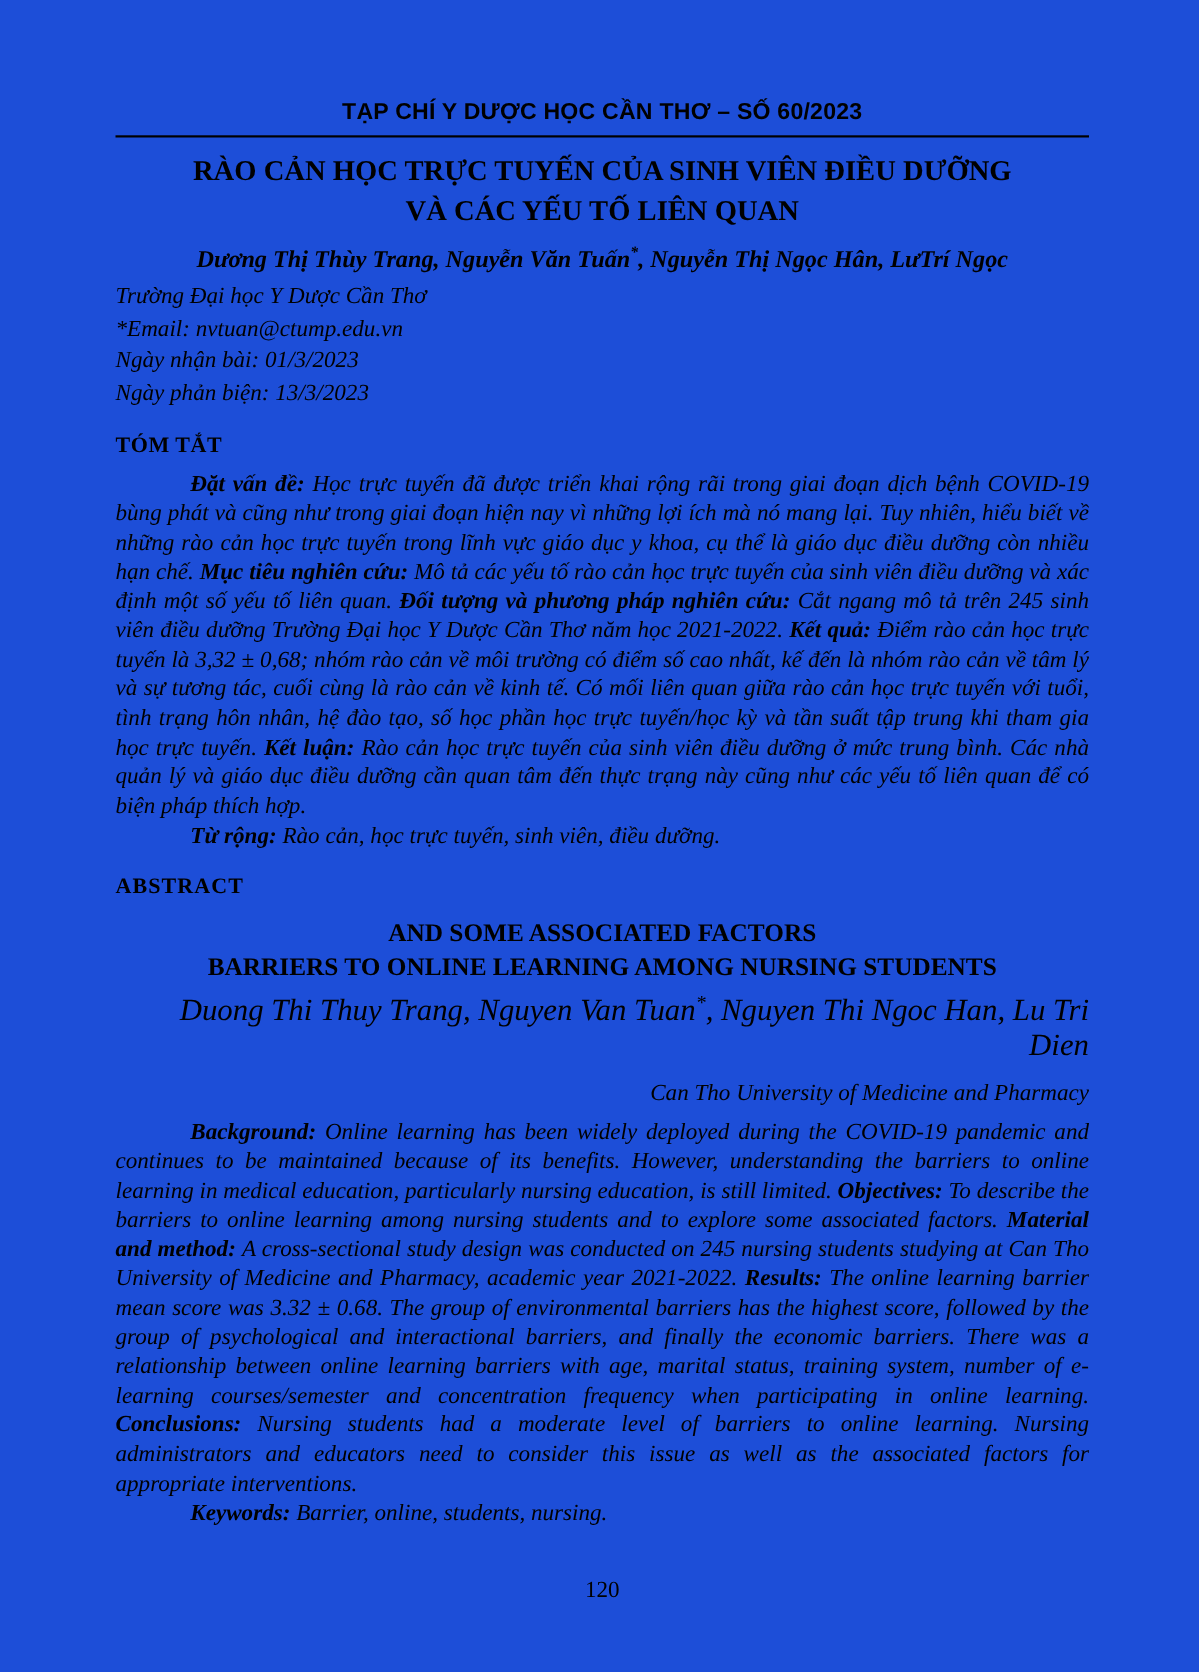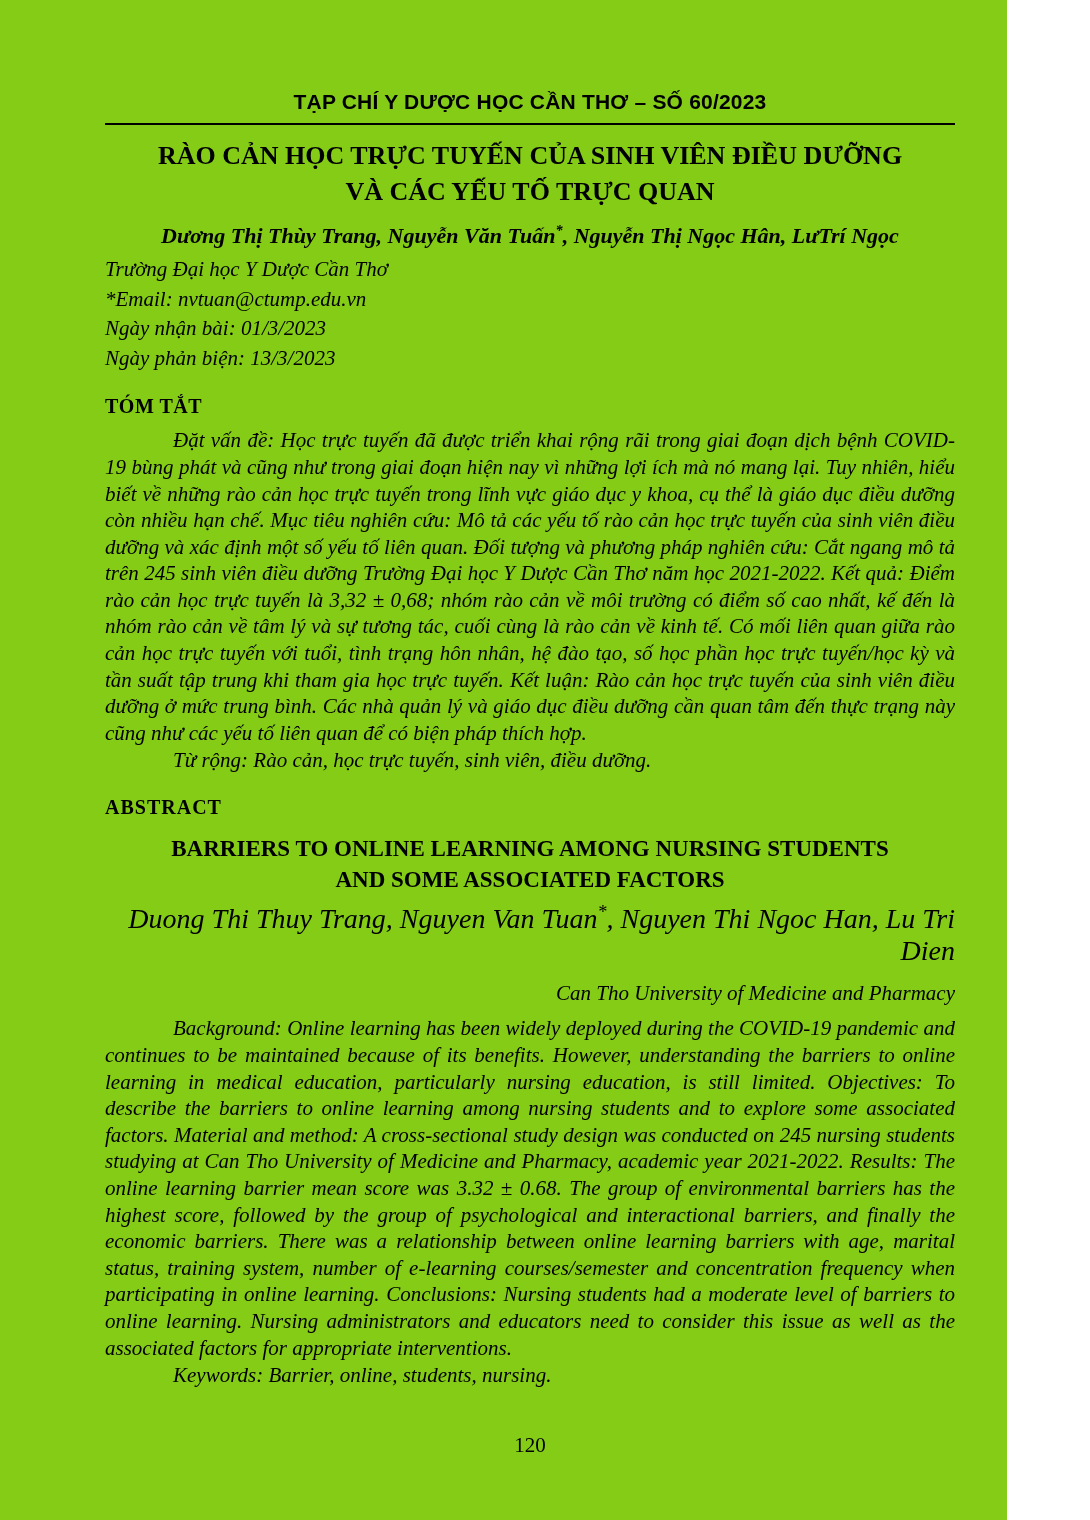--- a/index.html
+++ b/index.html
@@ -4,26 +4,26 @@
 <style>
   * { margin: 0; padding: 0; box-sizing: border-box; }
   html, body { background: #ffffff; }
   body {
     width: 1090px;
     color: #000;
     font-family: "Liberation Serif", serif;
     -webkit-font-smoothing: antialiased;
   }
   .page {
-    width: 1007px;
+    width: 1090px;
     min-height: 1520px;
-    padding: 90px 52px 62px 105px;
+    padding: 90px 100px 62px 105px;
     display: flex;
     flex-direction: column;
-    background: #84cc16;
+    background: #1d4ed8;
   }
   .journal-header {
     font-family: "Liberation Sans", sans-serif;
     font-weight: bold;
     font-size: 21px;
     text-align: center;
     letter-spacing: 0.2px;
   }
   .header-rule {
     border: none;
@@ -83,60 +83,60 @@
     font-weight: normal;
     font-style: italic;
     font-size: 28px;
   }
   .affil-en {
     margin-top: 14px;
     text-align: right;
     font-style: italic;
     font-size: 21px;
   }
-  .b { font-weight: normal; margin-top: 44px; }
+  .b { font-weight: bold; margin-top: 44px; }
   sup { font-size: 0.65em; }
   .page-number {
     margin-top: auto;
     padding-top: 40px;
     text-align: center;
     font-size: 21px;
   }
 </style>
 </head>
 <body>
 
 <div class="page">
 
   <div class="journal-header">TẠP CHÍ Y DƯỢC HỌC CẦN THƠ – SỐ 60/2023</div>
   <hr class="header-rule">
 
   <h1 class="title-vi">
     <span class="line">RÀO CẢN HỌC TRỰC TUYẾN CỦA SINH VIÊN ĐIỀU DƯỠNG</span>
-    <span class="line">VÀ CÁC YẾU TỐ TRỰC QUAN</span>
+    <span class="line">VÀ CÁC YẾU TỐ LIÊN QUAN</span>
   </h1>
 
   <div class="authors-vi"><span>Dương Thị Thùy Trang, Nguyễn Văn Tuấn</span><sup>*</sup><span>, Nguyễn Thị Ngọc Hân, LưTrí Ngọc</span></div>
 
   <div class="meta">
     <div>Trường Đại học Y Dược Cần Thơ</div>
     <div>*Email: nvtuan@ctump.edu.vn</div>
     <div>Ngày nhận bài: 01/3/2023</div>
     <div>Ngày phản biện: 13/3/2023</div>
   </div>
 
   <h2 class="section-heading">TÓM TẮT</h2>
   <p class="body-par"><span class="b">Đặt vấn đề: </span><span>Học trực tuyến đã được triển khai rộng rãi trong giai đoạn dịch bệnh COVID-19 bùng phát và cũng như trong giai đoạn hiện nay vì những lợi ích mà nó mang lại. Tuy nhiên, hiểu biết về những rào cản học trực tuyến trong lĩnh vực giáo dục y khoa, cụ thể là giáo dục điều dưỡng còn nhiều hạn chế. </span><span class="b">Mục tiêu nghiên cứu: </span><span>Mô tả các yếu tố rào cản học trực tuyến của sinh viên điều dưỡng và xác định một số yếu tố liên quan. </span><span class="b">Đối tượng và phương pháp nghiên cứu: </span><span>Cắt ngang mô tả trên 245 sinh viên điều dưỡng Trường Đại học Y Dược Cần Thơ năm học 2021-2022. </span><span class="b">Kết quả: </span><span>Điểm rào cản học trực tuyến là 3,32 ± 0,68; nhóm rào cản về môi trường có điểm số cao nhất, kế đến là nhóm rào cản về tâm lý và sự tương tác, cuối cùng là rào cản về kinh tế. Có mối liên quan giữa rào cản học trực tuyến với tuổi, tình trạng hôn nhân, hệ đào tạo, số học phần học trực tuyến/học kỳ và tần suất tập trung khi tham gia học trực tuyến. </span><span class="b">Kết luận: </span><span>Rào cản học trực tuyến của sinh viên điều dưỡng ở mức trung bình. Các nhà quản lý và giáo dục điều dưỡng cần quan tâm đến thực trạng này cũng như các yếu tố liên quan để có biện pháp thích hợp.</span></p>
   <p class="body-par keywords"><span class="b">Từ rộng: </span><span>Rào cản, học trực tuyến, sinh viên, điều dưỡng.</span></p>
 
   <h2 class="section-heading abstract-heading">ABSTRACT</h2>
 
   <h3 class="title-en">
+    <span class="line">AND SOME ASSOCIATED FACTORS</span>
     <span class="line">BARRIERS TO ONLINE LEARNING AMONG NURSING STUDENTS</span>
-    <span class="line">AND SOME ASSOCIATED FACTORS</span>
   </h3>
 
   <div class="authors-en"><span>Duong Thi Thuy Trang, Nguyen Van Tuan</span><sup>*</sup><span>, Nguyen Thi Ngoc Han, Lu Tri Dien</span></div>
   <div class="affil-en">Can Tho University of Medicine and Pharmacy</div>
 
   <p class="body-par"><span class="b">Background: </span><span>Online learning has been widely deployed during the COVID-19 pandemic and continues to be maintained because of its benefits. However, understanding the barriers to online learning in medical education, particularly nursing education, is still limited. </span><span class="b">Objectives: </span><span>To describe the barriers to online learning among nursing students and to explore some associated factors. </span><span class="b">Material and method: </span><span>A cross-sectional study design was conducted on 245 nursing students studying at Can Tho University of Medicine and Pharmacy, academic year 2021-2022. </span><span class="b">Results: </span><span>The online learning barrier mean score was 3.32 ± 0.68. The group of environmental barriers has the highest score, followed by the group of psychological and interactional barriers, and finally the economic barriers. There was a relationship between online learning barriers with age, marital status, training system, number of e-learning courses/semester and concentration frequency when participating in online learning. </span><span class="b">Conclusions: </span><span>Nursing students had a moderate level of barriers to online learning. Nursing administrators and educators need to consider this issue as well as the associated factors for appropriate interventions.</span></p>
   <p class="body-par keywords"><span class="b">Keywords: </span><span>Barrier, online, students, nursing.</span></p>
 
   <div class="page-number">120</div>
 

